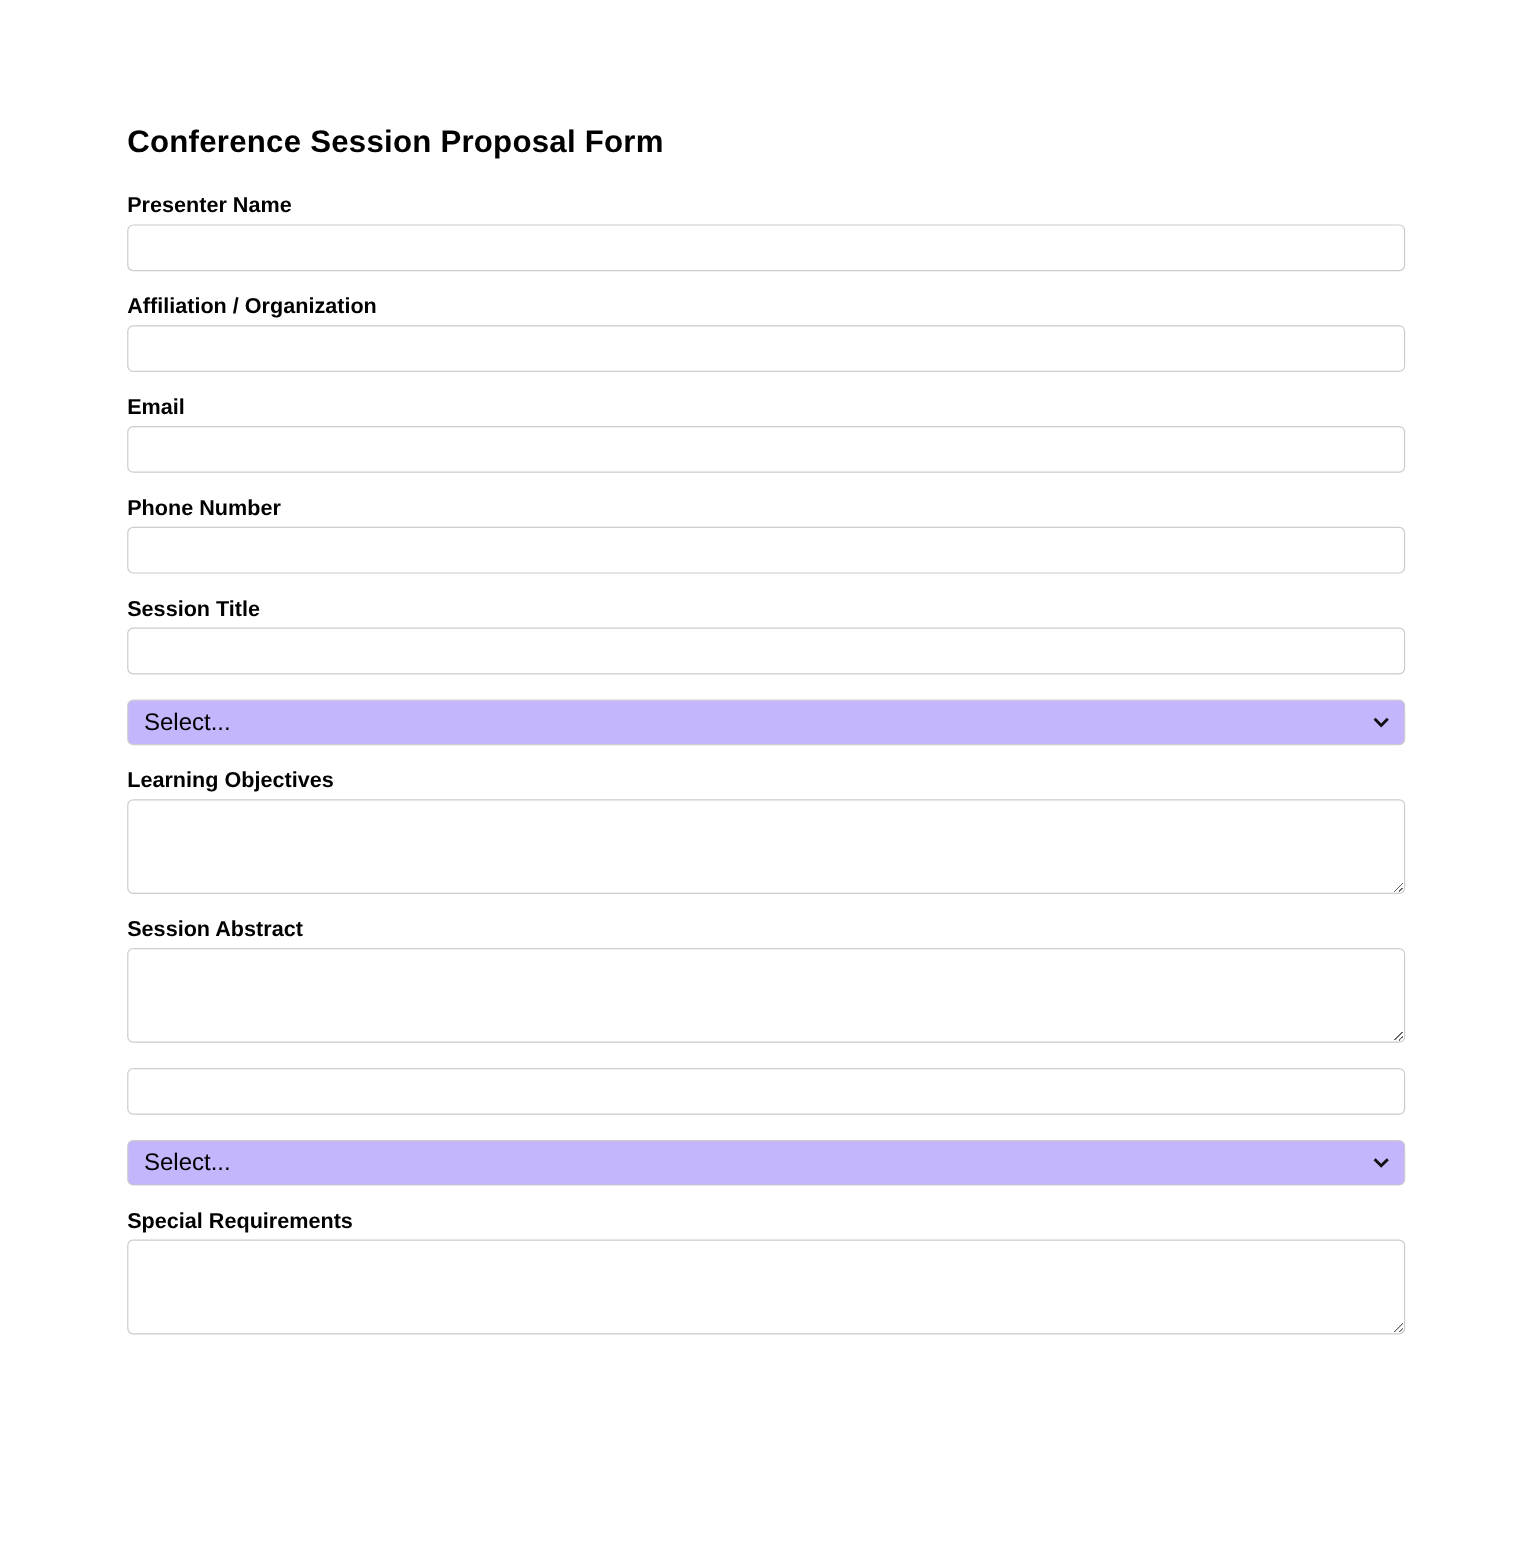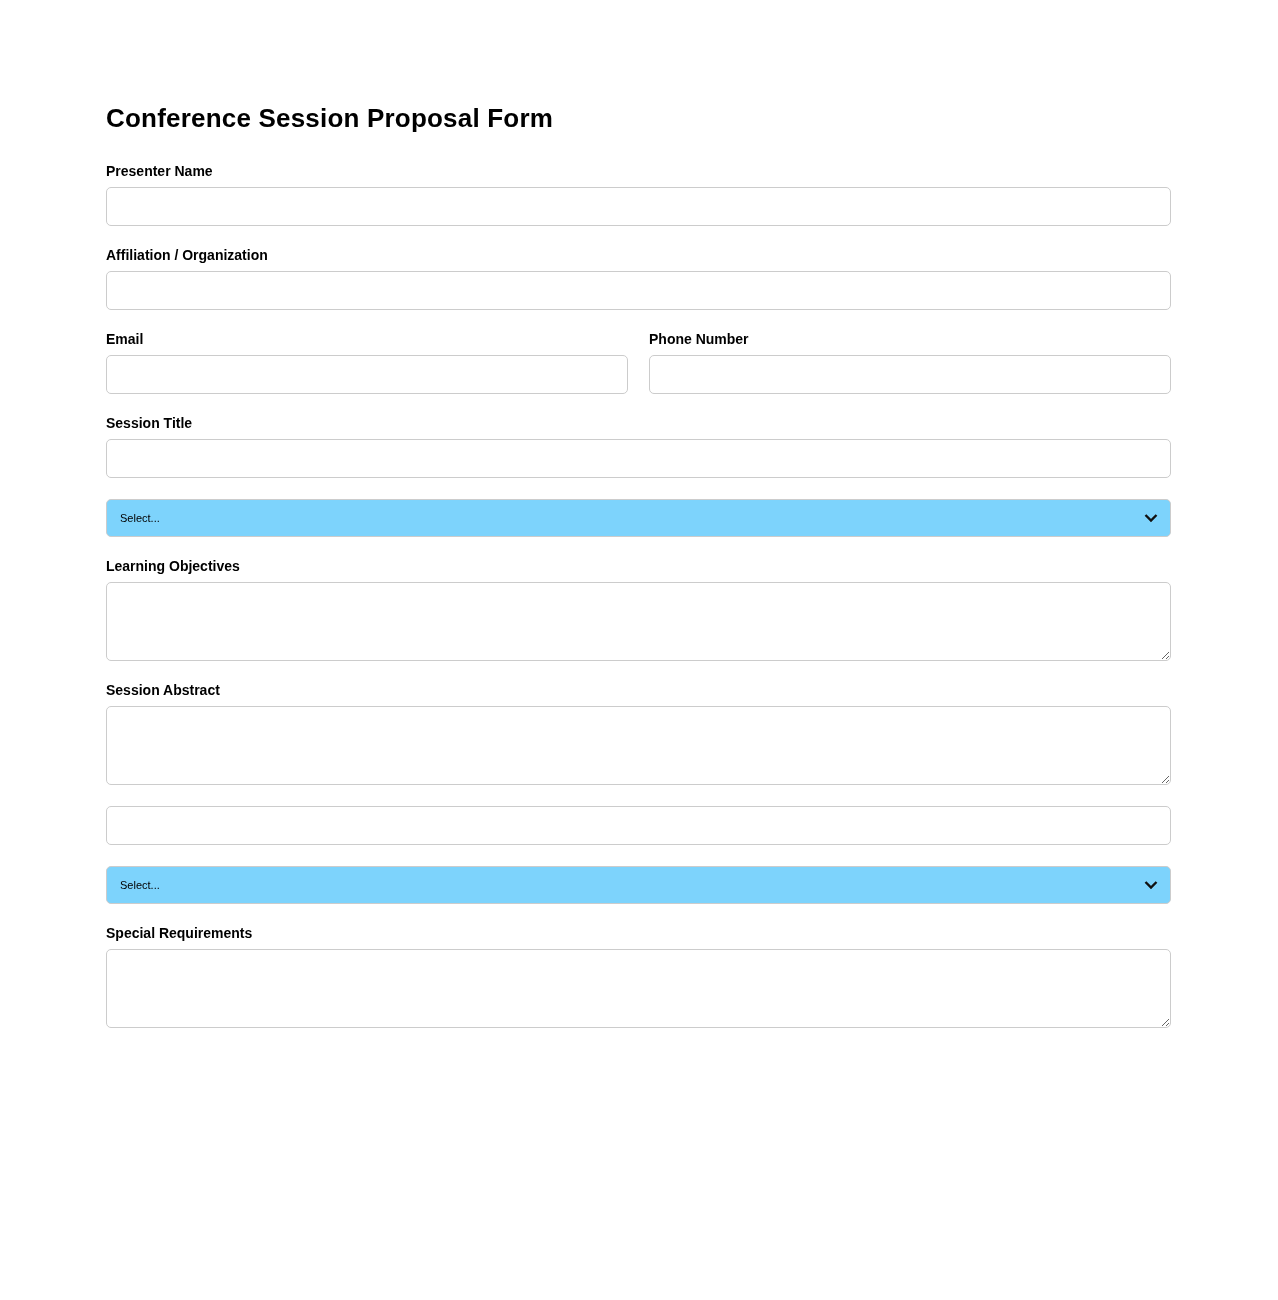--- a/index.html
+++ b/index.html
@@ -24,21 +24,21 @@
     font-weight: bold;
     line-height: 36px;
     margin: 0 0 27px 0;
     letter-spacing: 0.2px;
   }
   .field {
     margin-bottom: 21px;
   }
   .field-label {
     display: block;
-    font-size: 14px;
+    font-size: 18px;
     font-weight: bold;
     line-height: 16px;
     margin-bottom: 8px;
   }
   .text-input {
     display: block;
     width: 100%;
     height: 39px;
     border: 1px solid #cccccc;
     border-radius: 5px;
@@ -59,39 +59,40 @@
     font-family: "Liberation Sans", sans-serif;
     font-size: 16px;
     color: #000000;
     background: #ffffff;
     outline: none;
     resize: both;
   }
   .two-col {
     display: flex;
     gap: 21px;
+    flex-direction: column;
   }
   .two-col .col {
     flex: 1 1 0;
   }
   .select-wrap {
     position: relative;
     width: 100%;
   }
   .select-input {
     display: block;
     width: 100%;
     height: 38px;
     border: 1px solid #cccccc;
     border-radius: 5px;
     padding: 0 34px 0 13px;
     font-family: "Liberation Sans", sans-serif;
-    font-size: 11px;
+    font-size: 20px;
     color: #000000;
-    background: #7dd3fc;
+    background: #c4b5fd;
     outline: none;
     -webkit-appearance: none;
     -moz-appearance: none;
     appearance: none;
   }
   .chevron {
     position: absolute;
     right: 13px;
     top: 50%;
     transform: translateY(-50%);

